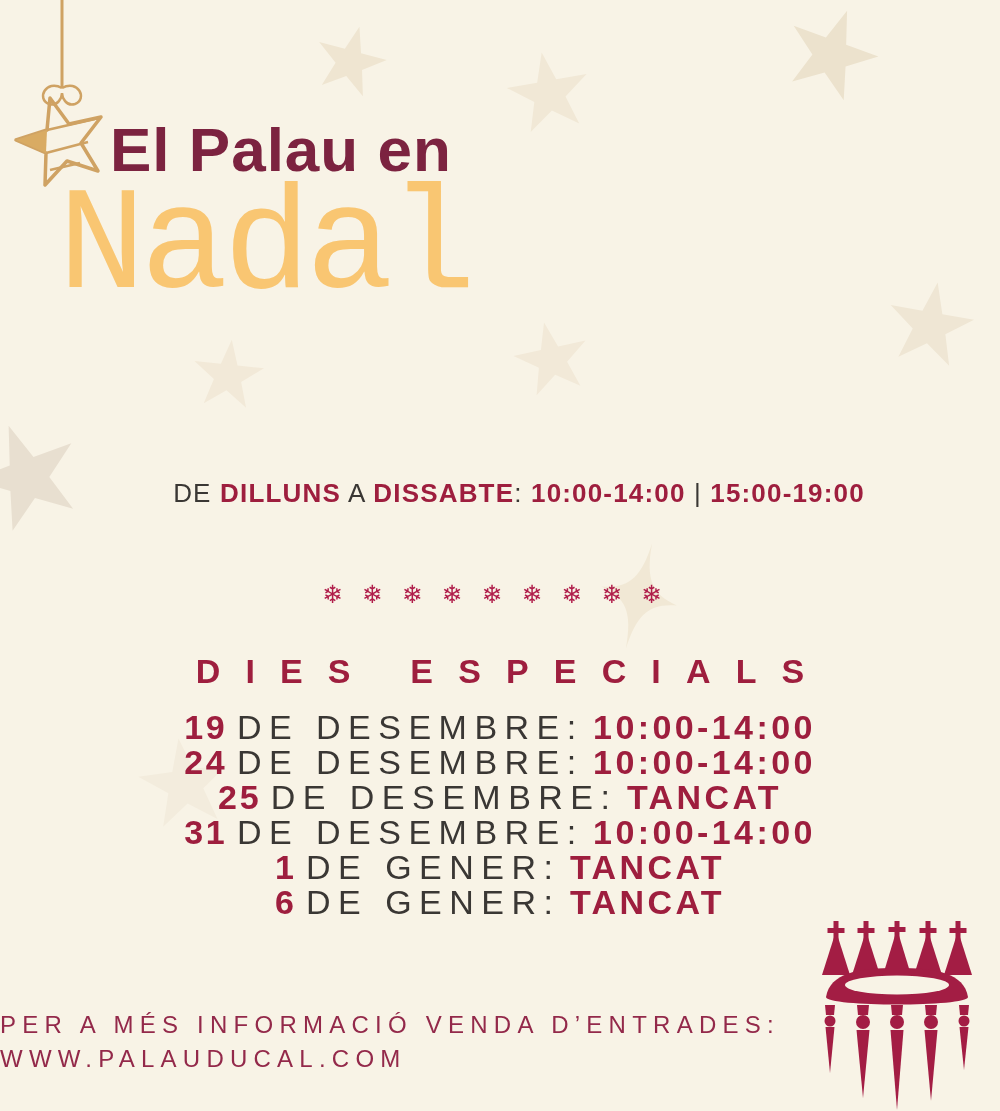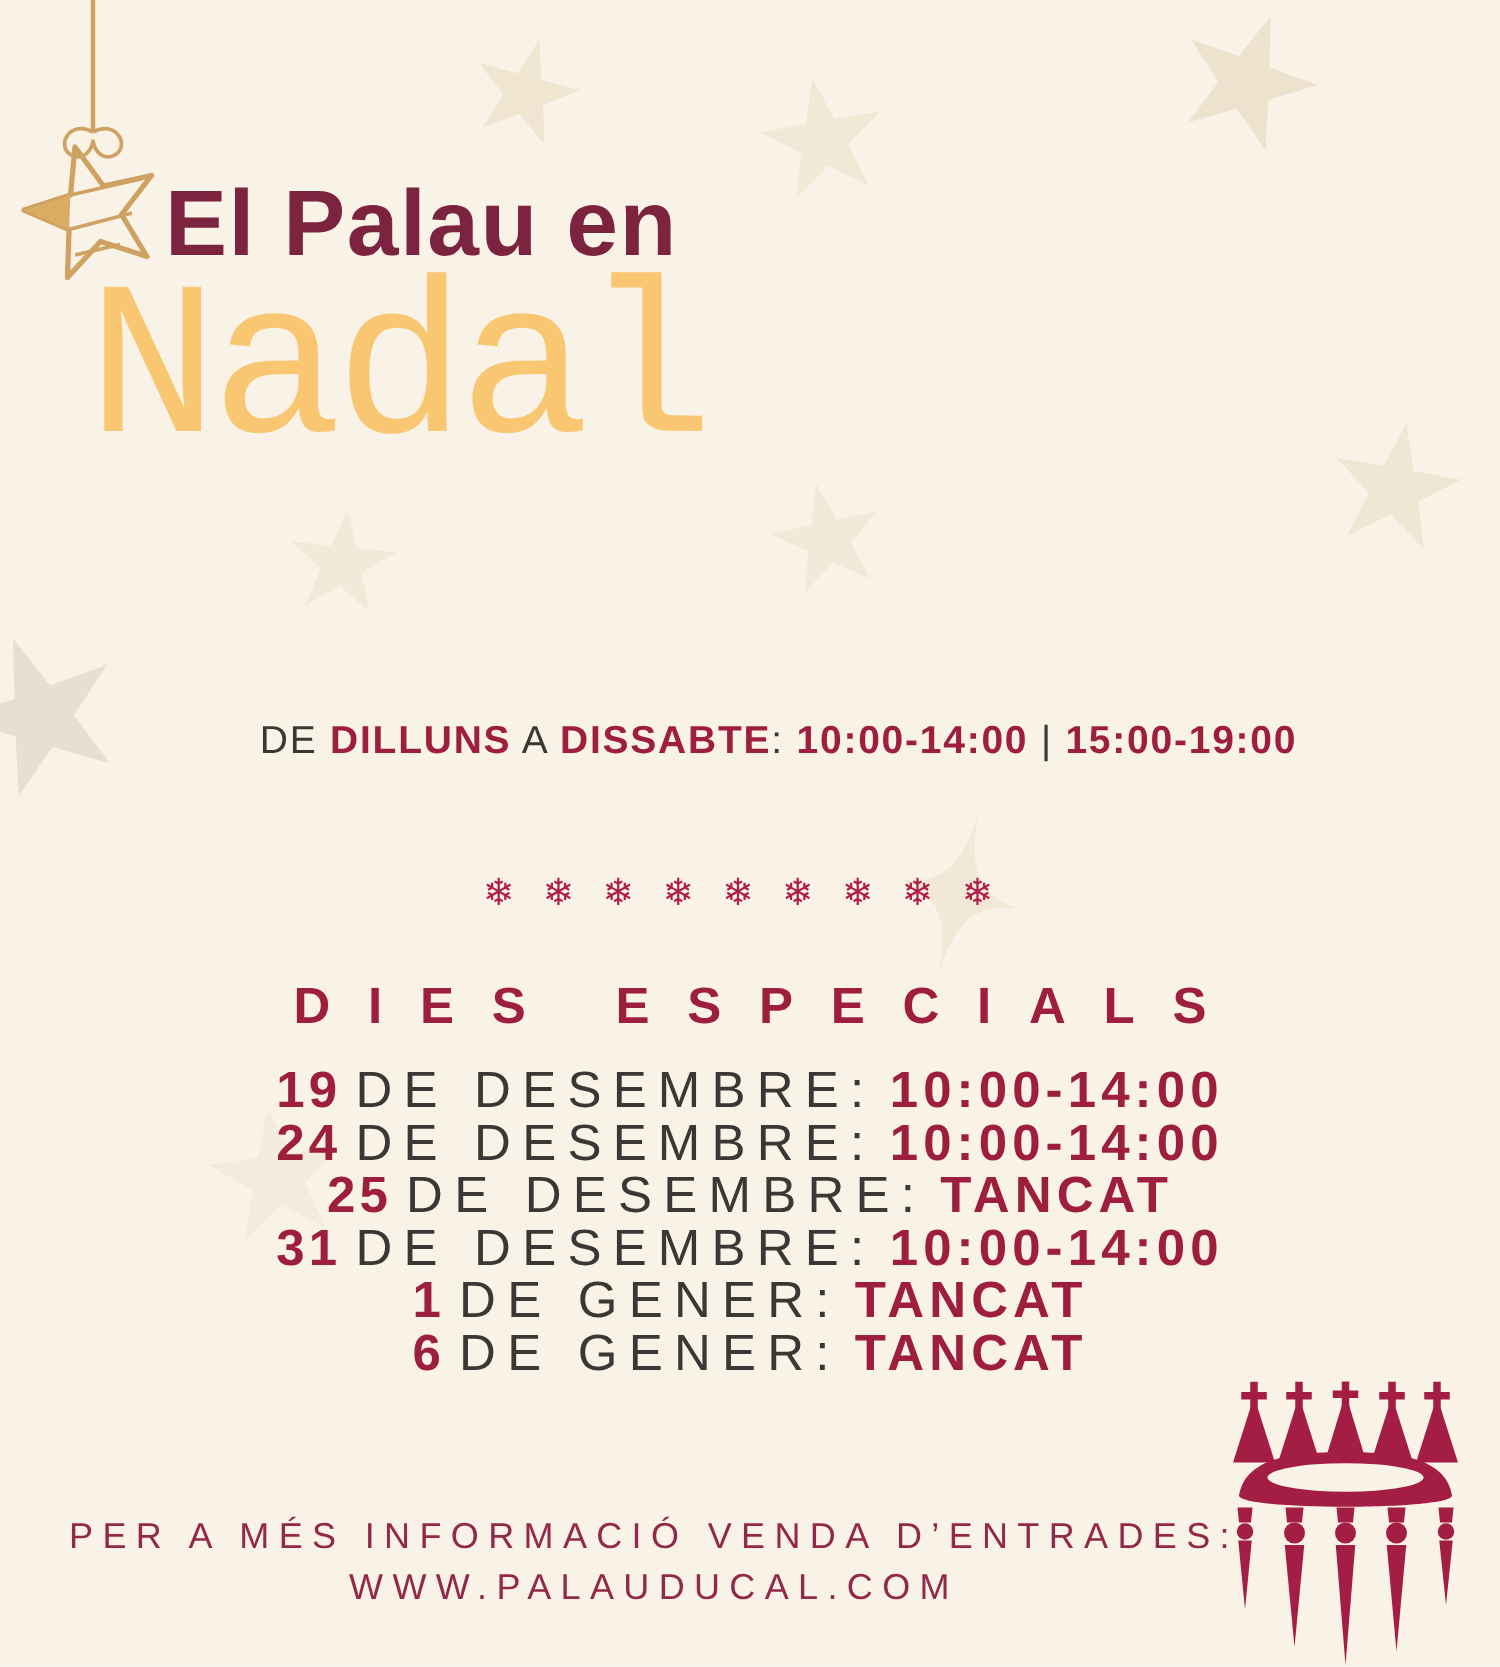--- a/index.html
+++ b/index.html
@@ -45,21 +45,21 @@
   .h2 span.sp { letter-spacing:0.74em; margin-right:-0.74em; }
 
   .days { position:absolute; top:710px; left:0; width:100%; text-align:center;
           font-size:34px; line-height:35px; }
   .day-row { white-space:nowrap; }
   .day-num   { color:var(--crimson,#9e1e3e); font-weight:800; letter-spacing:0.08em; }
   .day-label { color:var(--text-dark,#3a3734); font-weight:400; letter-spacing:0.22em; }
   .day-value { color:var(--crimson,#9e1e3e); font-weight:800; letter-spacing:0.1em; }
 
   .footer {
-    position:absolute; top:1008px; left:0; width:872px; text-align:center;
+    position:absolute; top:1008px; left:0; width:872px; 
     font-size:24px; line-height:34px; font-weight:400;
     color:var(--footer-crimson,#93294a); letter-spacing:0.26em; white-space:nowrap;
   }
 
   .ornament { color:var(--ornament-gold,#cfa263); }
   .crown    { color:var(--crown,#a31d44); }
   .hidden-defs { position:absolute; width:0; height:0; overflow:hidden; }
 </style>
 </head>
 <body>

